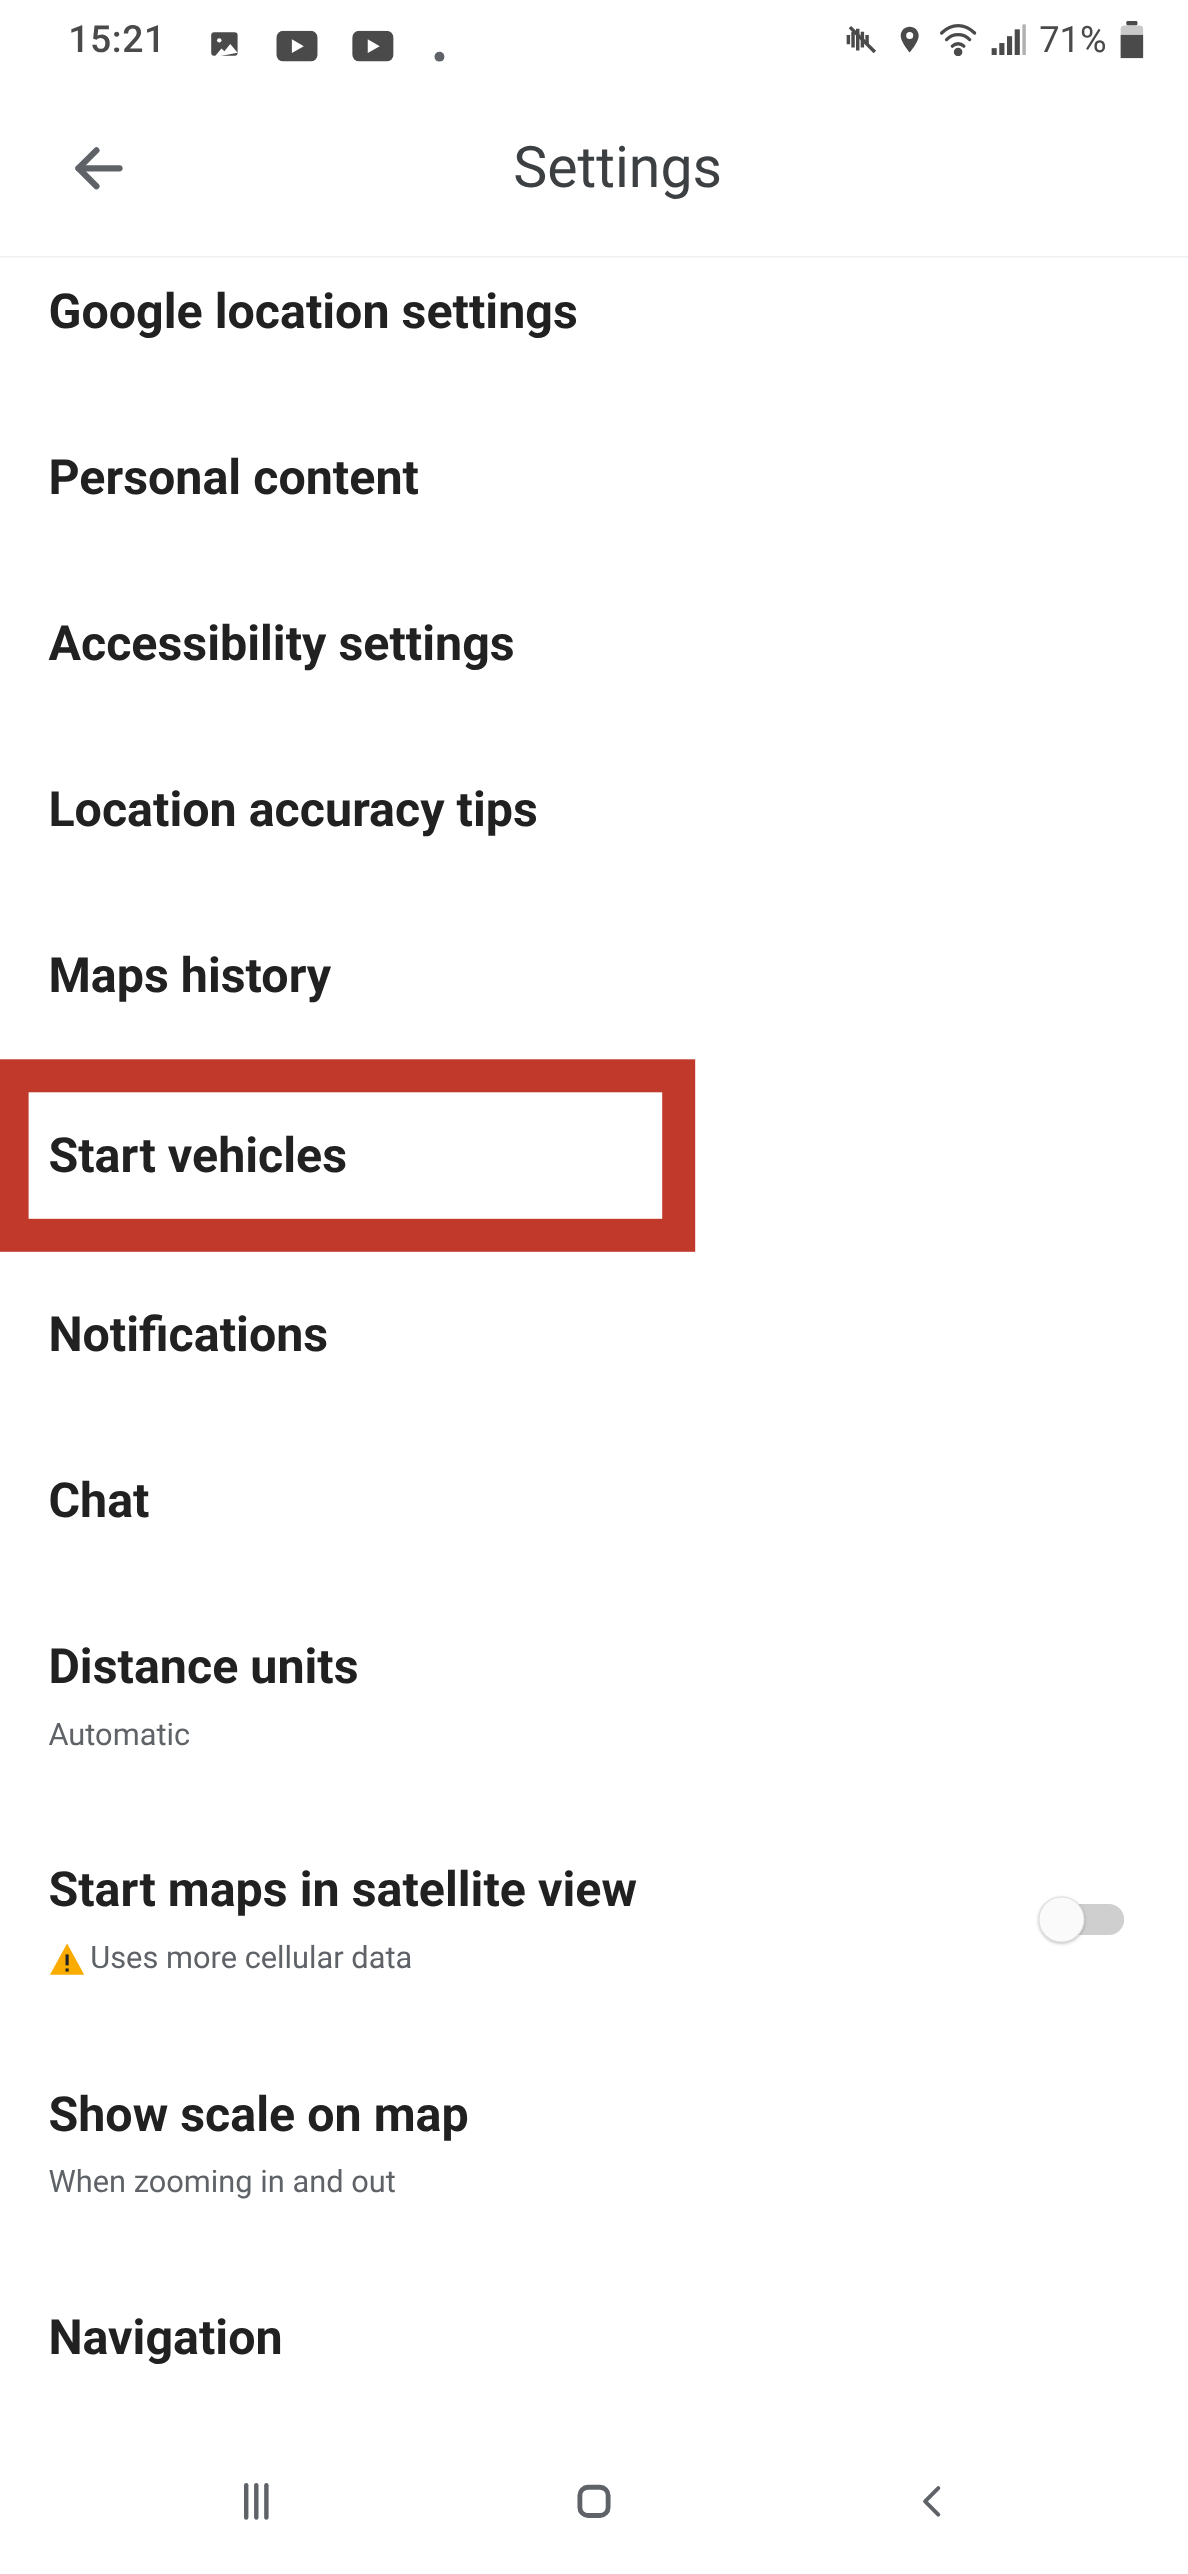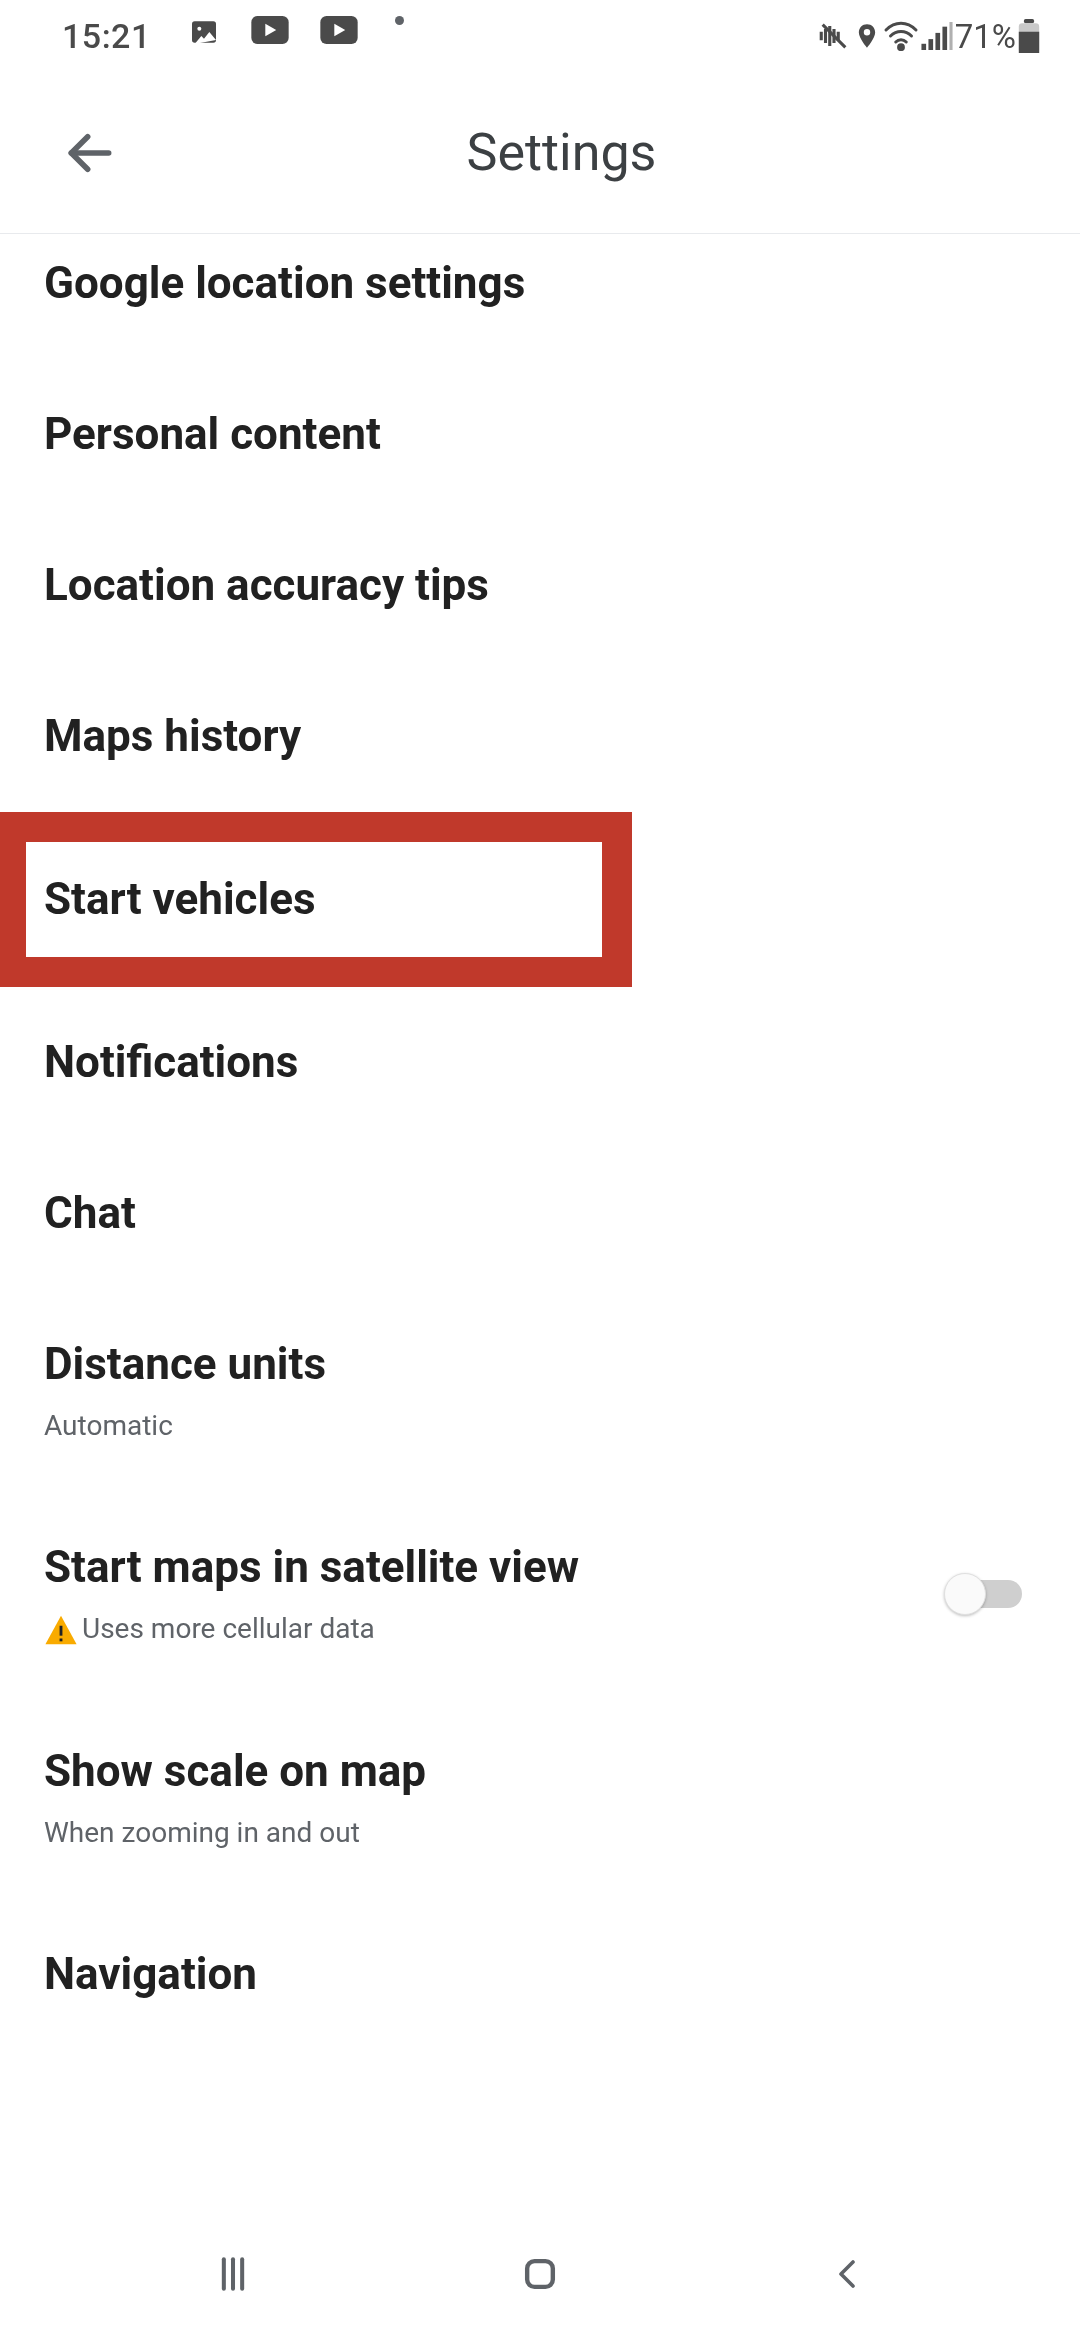--- a/index.html
+++ b/index.html
@@ -21,22 +21,22 @@
     
     .status-bar {
       height: 72px;
       display: flex;
       align-items: center;
       justify-content: space-between;
       padding: 0 40px 0 62px;
       font-size: 34px;
       color: #4a4a4a;
     }
-    .status-left { display: flex; align-items: flex-start; gap: 31px; }
-    .status-right { display: flex; align-items: center; gap: 2px; }
+    .status-left { display: flex; align-items: flex-end; gap: 31px; }
+    .status-right { display: flex; align-items: center; gap: 12px; }
     .status-time { font-weight: 500; letter-spacing: 0.5px; margin-right: 6px; }
     .ic { display: inline-flex; align-items: center; justify-content: center; }
     .dot { width: 9px; height: 9px; border-radius: 50%; background: #5f6368; margin-left: 6px; }
 
     
     .app-header {
       height: 162px;
       border-bottom: 1px solid #e8eaed;
       display: flex;
       align-items: center;
@@ -234,20 +234,23 @@
   <div class="settings-inner">
 
     <div class="item">
       <div class="item-title">Google location settings</div>
     </div>
 
     <div class="item">
       <div class="item-title">Personal content</div>
     </div>
 
+    <div class="item">
+      <div class="item-title">Accessibility settings</div>
+    </div>
 
     <div class="item">
       <div class="item-title">Location accuracy tips</div>
     </div>
 
     <div class="item">
       <div class="item-title">Maps history</div>
     </div>
 
     <div class="highlight-box">

